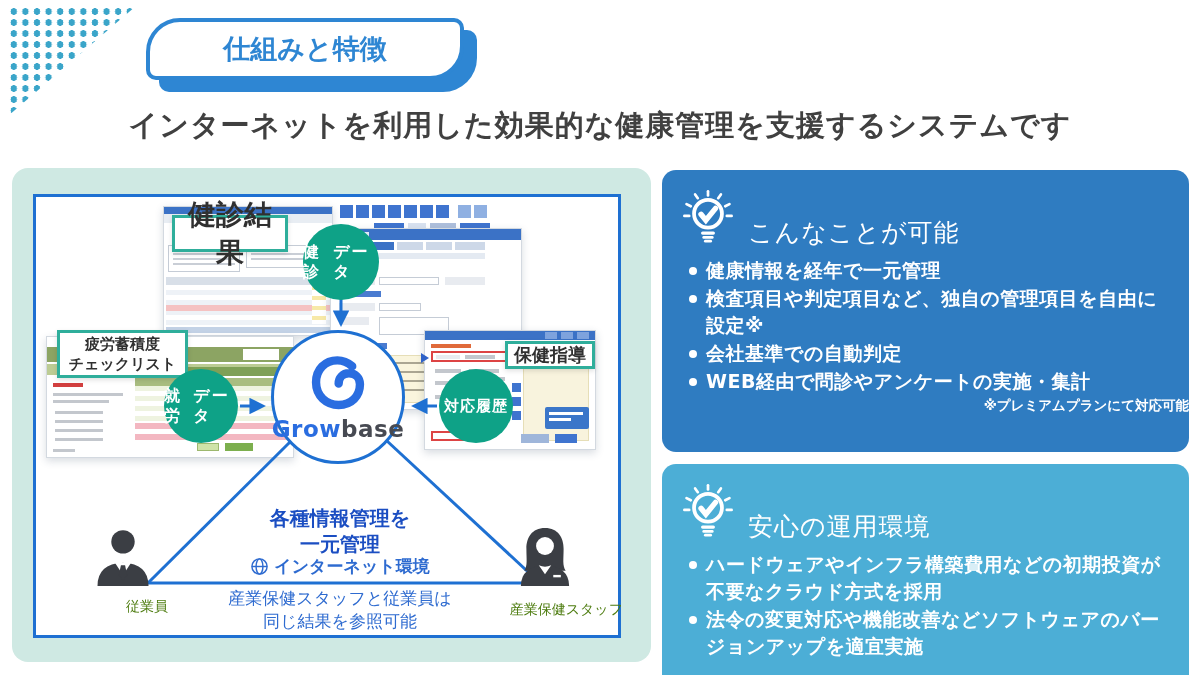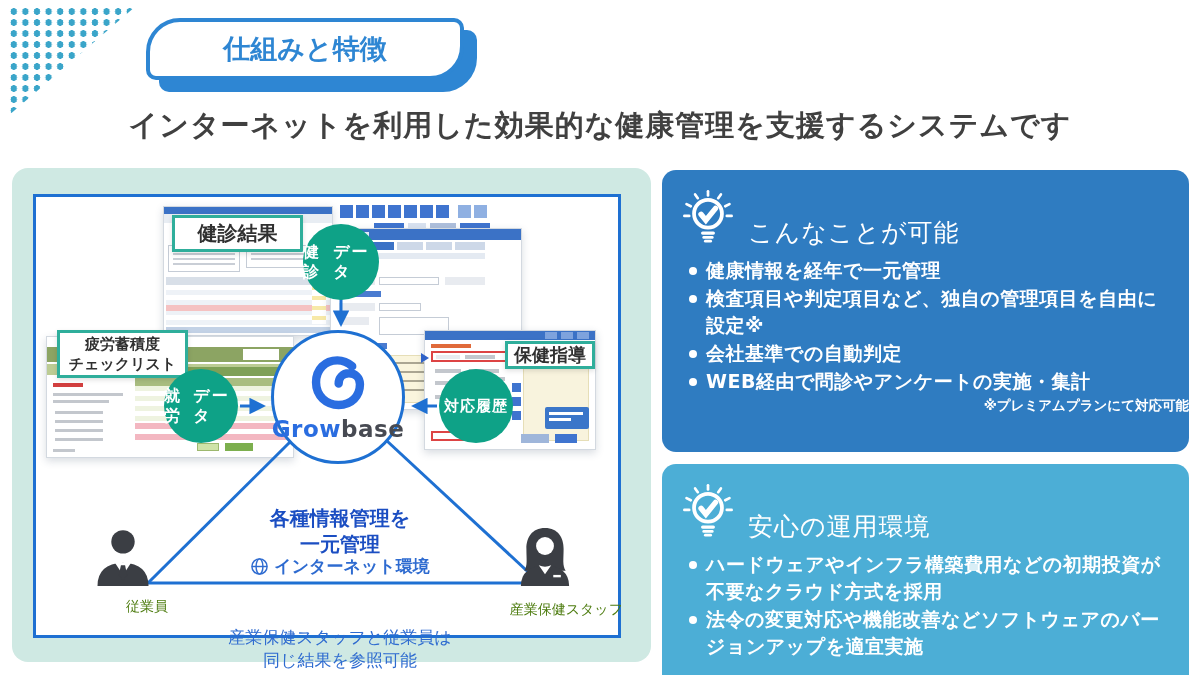--- a/index.html
+++ b/index.html
@@ -35,21 +35,21 @@
     font-size:16px;z-index:7;letter-spacing:2px;}
 
   .hub{left:271px;top:330px;width:134px;height:134px;background:#fff;border:3px solid #1e70d2;border-radius:50%;
     display:flex;flex-direction:column;align-items:center;justify-content:center;z-index:8;box-sizing:border-box;}
   .brand{font-size:23px;font-weight:bold;margin-top:2px;letter-spacing:.5px;}
   .brand .g1{color:#2a6de0;} .brand .g2{color:#474a52;}
 
   .cap1{left:240px;top:505px;width:200px;text-align:center;color:#1b4ec2;font-weight:bold;font-size:20px;line-height:26px;z-index:5;}
   .inet{left:225px;top:555px;width:230px;display:flex;align-items:center;justify-content:center;gap:5px;
     color:#2e6bd0;font-size:17px;font-weight:600;z-index:5;}
-  .share{left:210px;top:587px;width:260px;text-align:center;color:#2e6bd0;font-size:17px;line-height:23px;font-weight:500;z-index:5;margin-top:39px;}
+  .share{left:210px;top:587px;width:260px;text-align:center;color:#2e6bd0;font-size:17px;line-height:23px;font-weight:500;z-index:5;}
   .plabel{position:absolute;text-align:right;color:#4d7c0f;font-size:14px;z-index:5;}
 
   
   .bluepanel{position:absolute;left:662px;width:527px;border-radius:14px;color:#fff;box-sizing:border-box;}
   .p1{top:170px;height:282px;background:#2f7cc1;}
   .p2{top:464px;height:256px;background:#4caed6;}
   .ptitle-row{display:flex;align-items:center;gap:14px;padding:14px 0 0 20px;}
   .ptitle{font-size:25px;font-weight:normal;letter-spacing:1px;margin-top:32px;}
   .bullets{list-style:none;margin:8px 0 0 0;padding:0 18px 0 26px;}
   .bullets li{position:relative;padding-left:18px;font-size:19px;font-weight:bold;line-height:27px;margin:1px 0;letter-spacing:.5px;}
@@ -112,21 +112,21 @@
     <div class="mock" style="left:48px;top:74px;width:42px;height:8px;border:1px solid #c5ccd6;box-sizing:border-box;"></div>
     <div class="mock" style="left:8px;top:88px;width:30px;height:8px;background:#e8ebf0;"></div>
     <div class="mock" style="left:48px;top:88px;width:70px;height:18px;border:1px solid #c5ccd6;box-sizing:border-box;"></div>
     <div class="mock" style="left:6px;top:114px;width:50px;height:6px;background:#4a7bd0;"></div>
     <div class="mock" style="left:168px;top:112px;width:10px;height:10px;background:#3f74cf;"></div>
     <div class="mock" style="left:6px;top:126px;width:178px;height:48px;background:#faf5dd;border:1px solid #e6deb7;box-sizing:border-box;">
       <div class="mock" style="left:6px;top:6px;width:160px;height:34px;background:repeating-linear-gradient(to bottom,#aba692 0 2.5px,rgba(0,0,0,0) 2.5px 9px);"></div>
     </div>
   </div>
 
-  <div class="tag" style="left:172px;top:215px;width:131px;height:37px;font-size:20px;">
+  <div class="tag" style="left:172px;top:215px;width:116px;height:37px;font-size:28px;">
     <span>健診結果</span>
   </div>
 
   <div class="gcircle" style="left:303px;top:224px;width:76px;height:76px;">
     <span>健診</span>
     <span>データ</span>
   </div>
 
   <div class="shot" style="left:46px;top:336px;width:246px;height:120px;z-index:3;">
     <div class="mock" style="left:0;top:10px;width:246px;height:15px;background:#8ca463;"></div>

